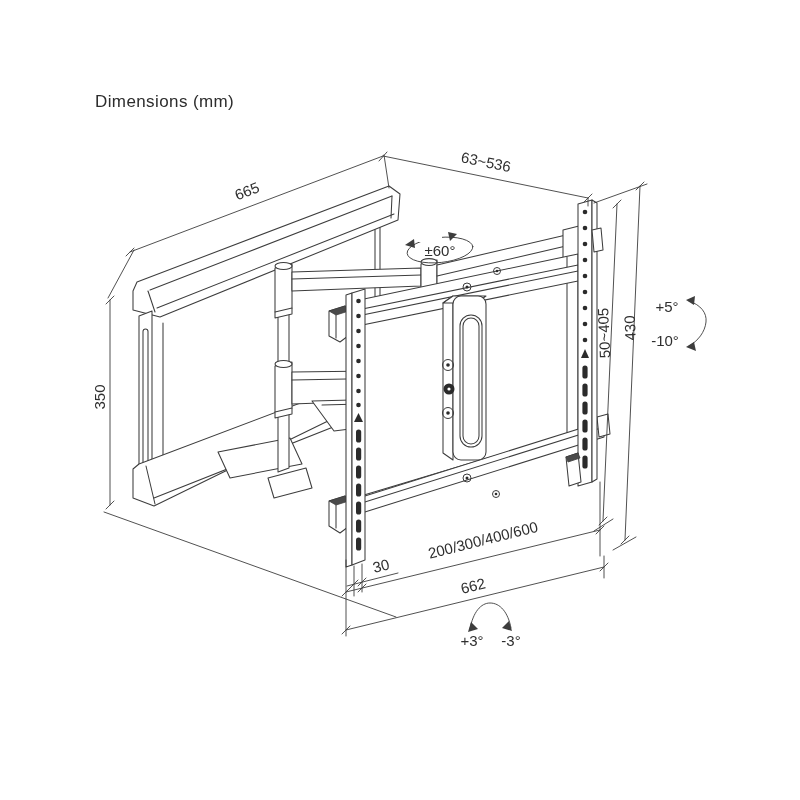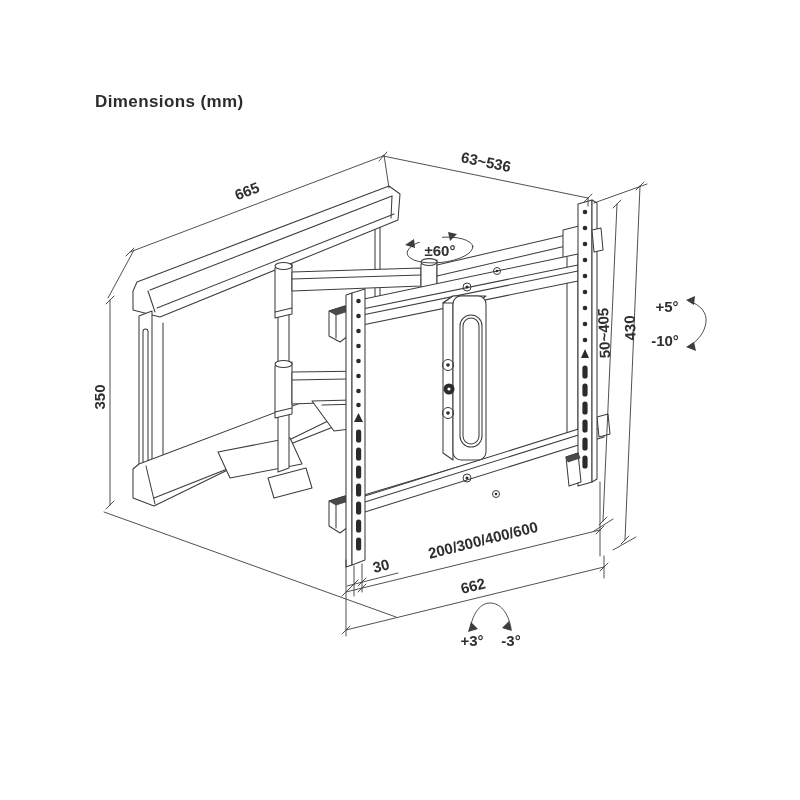--- a/index.html
+++ b/index.html
@@ -1,18 +1,18 @@
 <!DOCTYPE html>
 <html style="--line: #3d3d3d; --hole: #2b2b2b; --bg: #ffffff;"><head>
 <meta charset="utf-8">
 <style>
   :root { --line:#3d3d3d; --hole:#2b2b2b; --bg:#ffffff; }
   html,body { margin:0; padding:0; background:var(--bg); }
   .page { position:relative; width:800px; height:800px; background:var(--bg);
-          font-family:"Liberation Sans", sans-serif; overflow:hidden;font-weight:bold; }
+          font-family:"Liberation Sans", sans-serif; overflow:hidden; }
   svg { display:block; }
   .ln     { fill:none; stroke:var(--line); stroke-width:1.05; stroke-linejoin:round; stroke-linecap:round; }
   .thin   { fill:none; stroke:var(--line); stroke-width:0.9; stroke-linejoin:round; stroke-linecap:round; }
   .solid  { fill:var(--bg); stroke:var(--line); stroke-width:1.05; stroke-linejoin:round; }
   .darkfx { fill:#4a4a4a; stroke:var(--line); stroke-width:0.8; }
   .hole   { fill:var(--hole); stroke:none; }
   .dotc   { fill:none; stroke:var(--line); stroke-width:1; }
   .arw    { fill:var(--line); stroke:none; }
   .gap    { fill:var(--bg); stroke:none; }
   text.lbl   { font-family:"Liberation Sans", sans-serif; font-size:15px; fill:#2f2f2f; text-anchor:middle; }

